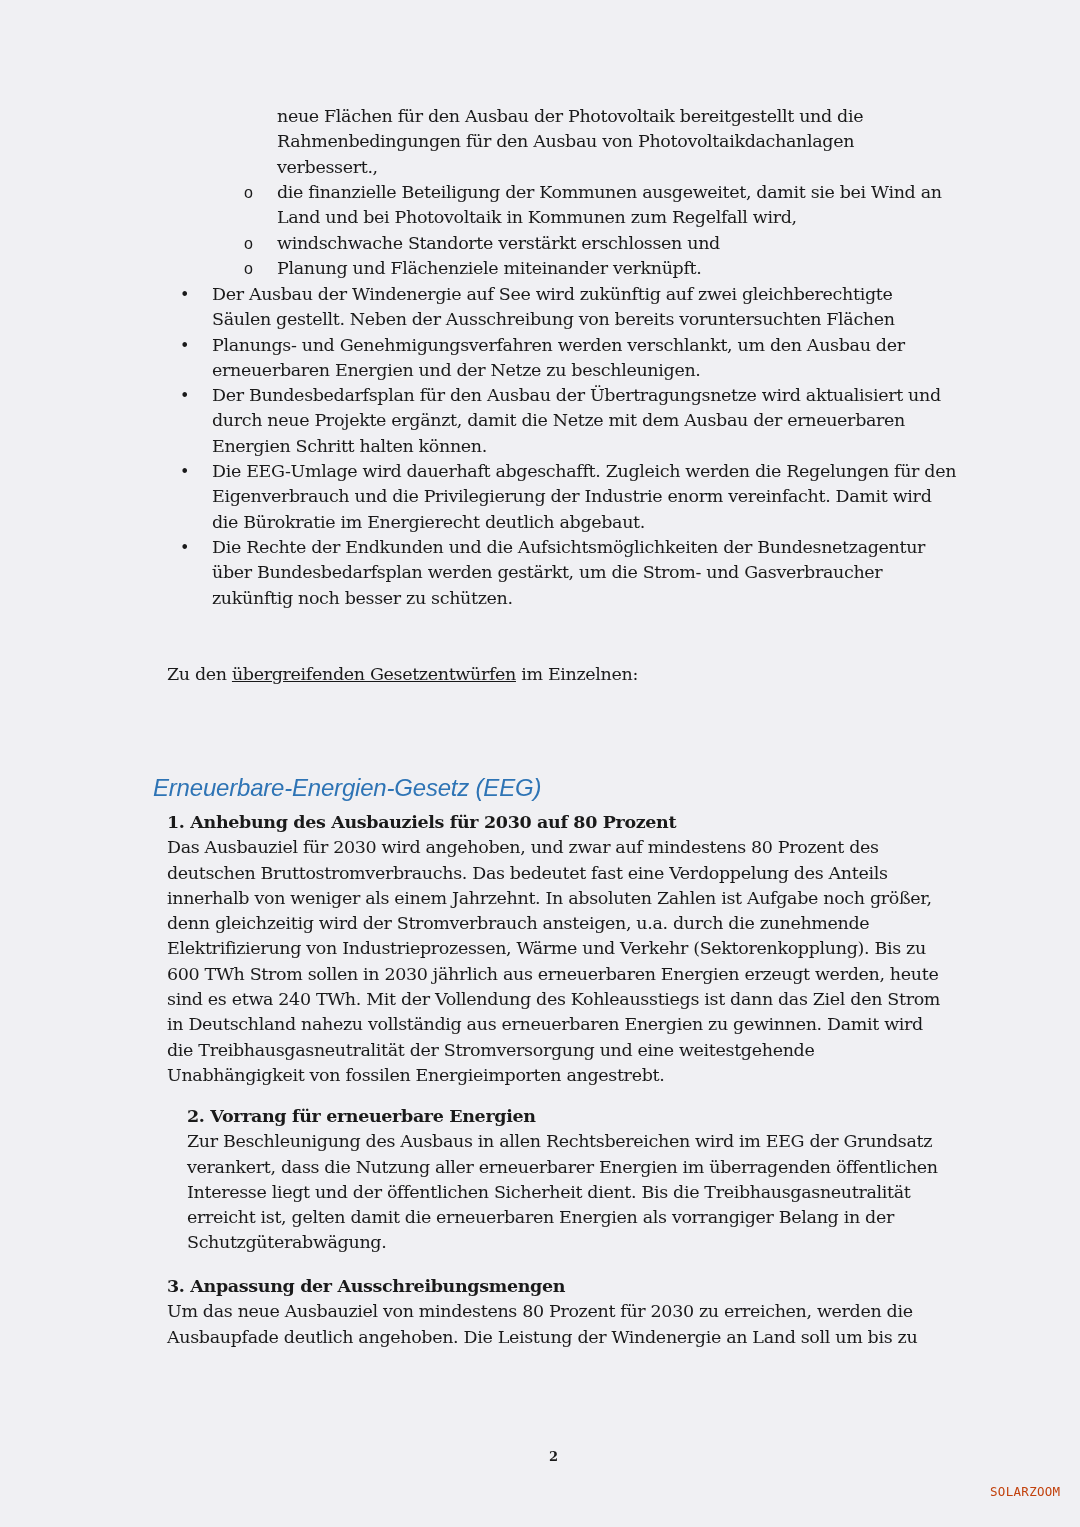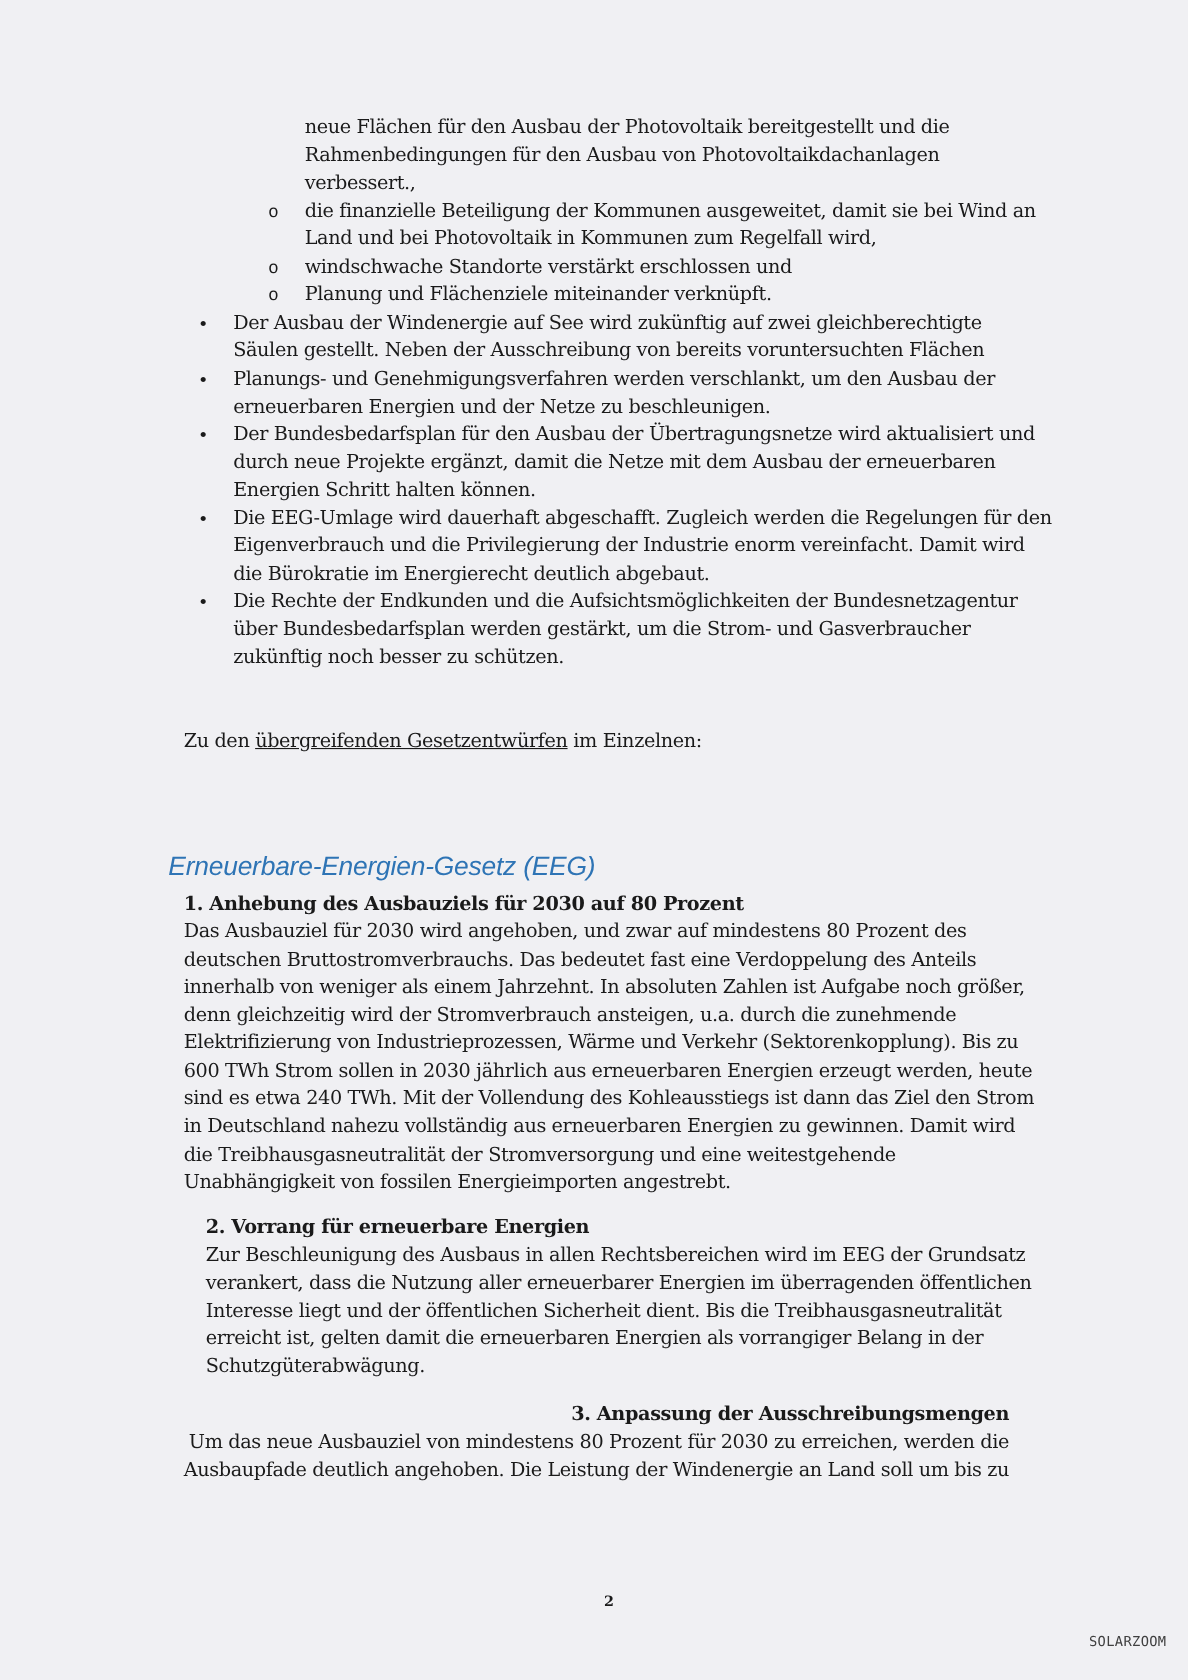--- a/index.html
+++ b/index.html
@@ -29,21 +29,21 @@
   }
   .section-title { font-weight: bold; }
   .underline { text-decoration: underline; }
   .page-number {
     position: absolute; left: 537px; top: 1449px;
     font-size: 13px; font-weight: bold;
   }
   .watermark {
     position: absolute; left: 978px; top: 1484px;
     font-family: "DejaVu Sans Mono", monospace;
-    font-size: 12.5px; color: #404040; letter-spacing: 0.3px;
+    font-size: 12.5px; color: #c2410c; letter-spacing: 0.3px;
   }
 </style>
 </head>
 <body>
 
 <div class="page">
 
   <div class="block text" style="left:265px; top:104px;">
     <div>neue Flächen für den Ausbau der Photovoltaik bereitgestellt und die</div>
     <div>Rahmenbedingungen für den Ausbau von Photovoltaikdachanlagen</div>
@@ -119,21 +119,21 @@
 
   <div class="block text" style="left:155px; top:1104px;margin-left:20px;">
     <div class="section-title">2. Vorrang für erneuerbare Energien</div>
     <div>Zur Beschleunigung des Ausbaus in allen Rechtsbereichen wird im EEG der Grundsatz</div>
     <div>verankert, dass die Nutzung aller erneuerbarer Energien im überragenden öffentlichen</div>
     <div>Interesse liegt und der öffentlichen Sicherheit dient. Bis die Treibhausgasneutralität</div>
     <div>erreicht ist, gelten damit die erneuerbaren Energien als vorrangiger Belang in der</div>
     <div>Schutzgüterabwägung.</div>
   </div>
 
-  <div class="block text" style="left:155px; top:1274px;text-align:right;">
+  <div class="block text" style="left:155px; top:1274px;">
     <div class="section-title">3. Anpassung der Ausschreibungsmengen</div>
     <div>Um das neue Ausbauziel von mindestens 80 Prozent für 2030 zu erreichen, werden die</div>
     <div>Ausbaupfade deutlich angehoben. Die Leistung der Windenergie an Land soll um bis zu</div>
   </div>
 
   <div class="page-number">2</div>
   <div class="watermark">SOLARZOOM</div>
 </div>
 
 </body></html>

